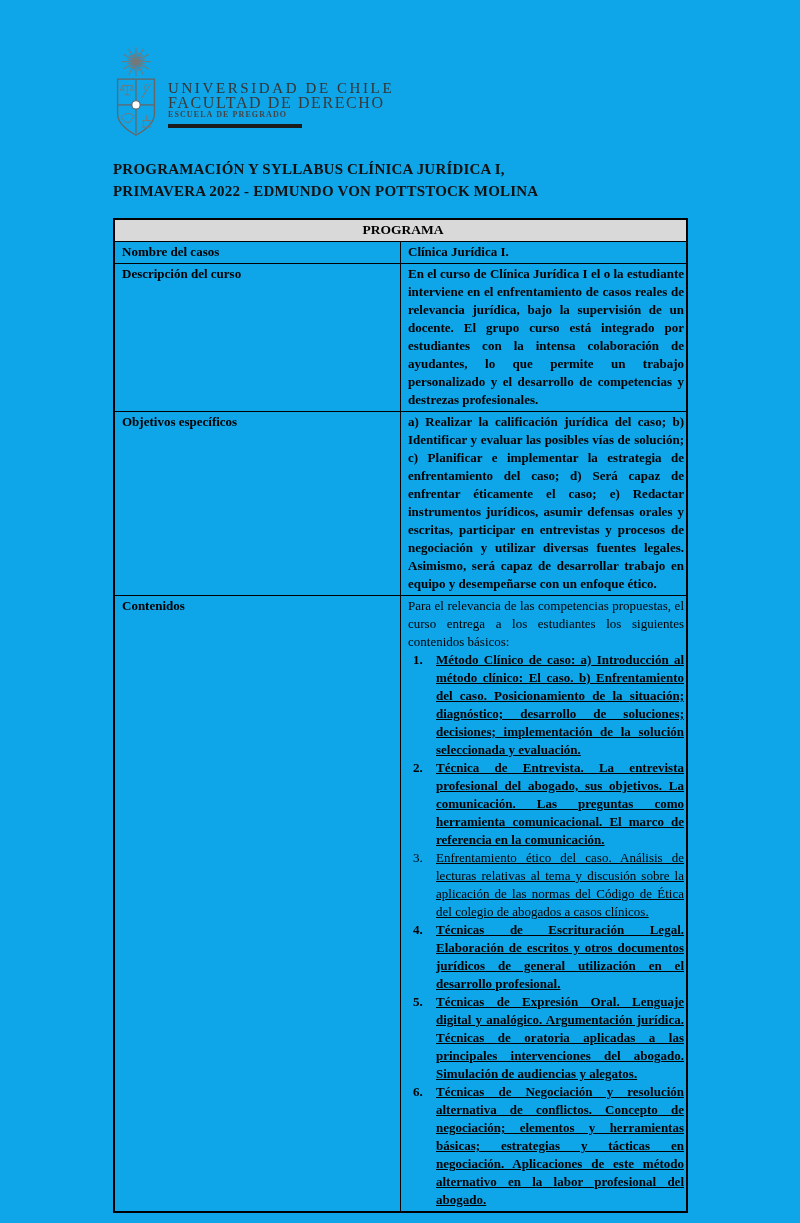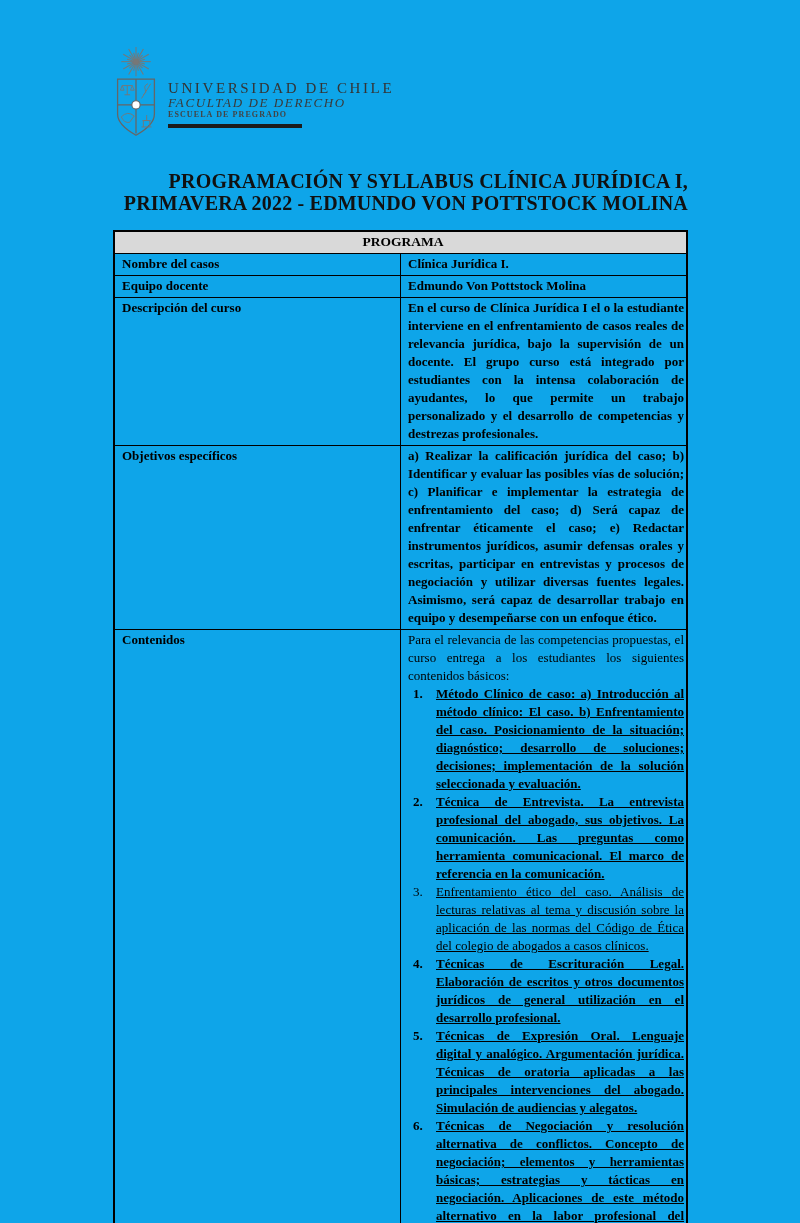--- a/index.html
+++ b/index.html
@@ -19,36 +19,36 @@
     gap:9px;
     width:575px;
   }
   .crest{flex:0 0 auto;}
   .lh-text{margin-bottom:10px;color:#3a3a3a;}
   .lh-univ{
     font-size:15px;line-height:16px;letter-spacing:2.6px;
     color:#343434;white-space:nowrap;
   }
   .lh-fac{
-    font-size:13px;line-height:14px;letter-spacing:1.6px;
-    color:#3a3a3a;white-space:nowrap;font-style:italic;
+    font-size:16px;line-height:14px;letter-spacing:1.6px;
+    color:#3a3a3a;white-space:nowrap;
   }
   .lh-school{
     font-size:8px;line-height:10px;letter-spacing:1.1px;
     font-weight:bold;color:#444;white-space:nowrap;
   }
   .lh-bar{
     width:134px;height:4px;background:#1c1c1c;margin-top:4px;
   }
   
   .doc-title{
-    width:575px;margin:32px 0 0 113px;
-    text-align:right;
-    font-weight:bold;
-    font-size:20px;line-height:22px;
+    width:575px;margin:20px 0 0 113px;
+    text-align:left;
+    font-weight:bold;
+    font-size:15px;line-height:22px;
     letter-spacing:0.2px;
     color:#111;
   }
   .doc-title span{display:block;}
   
   table.program{
     border-collapse:collapse;
     table-layout:fixed;
     width:575px;
     margin:16px 0 0 113px;
@@ -165,24 +165,20 @@
   <table class="program">
     <tbody>
         <tr>
       <th class="tbl-head" colspan="2">PROGRAMA</th>
     </tr>
     <tr>
       <td class="lbl">Nombre del casos</td>
       <td class="val">Clínica Jurídica I.</td>
     </tr>
     <tr>
-      <td class="lbl">Equipo docente</td>
-      <td class="val">Edmundo Von Pottstock Molina</td>
-    </tr>
-    <tr>
       <td class="lbl">Descripción del curso</td>
       <td class="val">En el curso de Clínica Jurídica I el o la estudiante interviene en el enfrentamiento de casos reales de relevancia jurídica, bajo la supervisión de un docente. El grupo curso está integrado por estudiantes con la intensa colaboración de ayudantes, lo que permite un trabajo personalizado y el desarrollo de competencias y destrezas profesionales.</td>
     </tr>
     <tr>
       <td class="lbl">Objetivos específicos</td>
       <td class="val">a) Realizar la calificación jurídica del caso; b) Identificar y evaluar las posibles vías de solución; c) Planificar e implementar la estrategia de enfrentamiento del caso; d) Será capaz de enfrentar éticamente el caso; e) Redactar instrumentos jurídicos, asumir defensas orales y escritas, participar en entrevistas y procesos de negociación y utilizar diversas fuentes legales. Asimismo, será capaz de desarrollar trabajo en equipo y  desempeñarse con un enfoque ético.</td>
     </tr>
     <tr>
       <td class="lbl">Contenidos</td>
       <td class="val">

